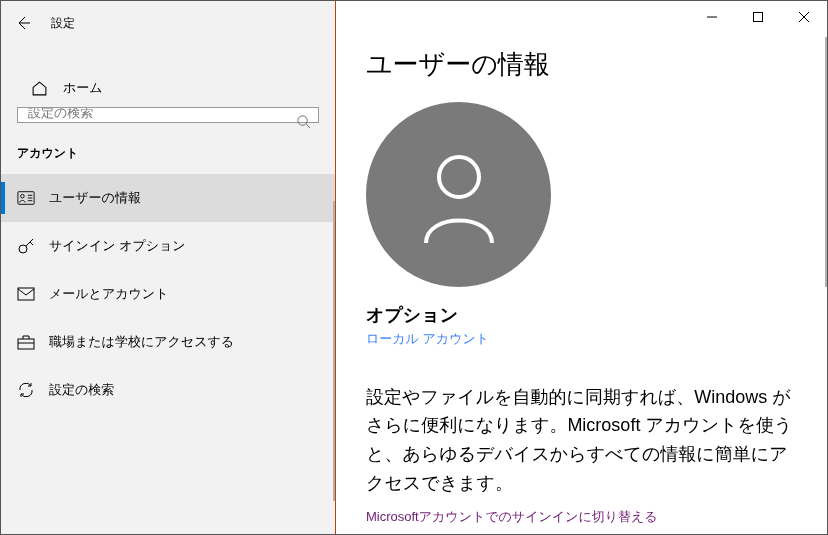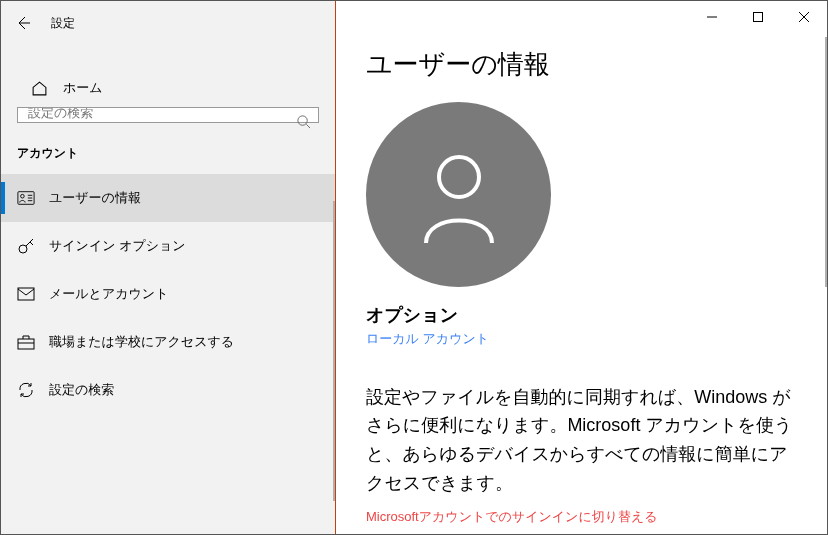--- a/index.html
+++ b/index.html
@@ -172,21 +172,21 @@
     color: #3b82f6;
     line-height: 1.5;
   }
   .info-para {
     font-size: 18px;
     line-height: 1.6;
     margin-top: 34px;
     max-width: 440px;
   }
   .ms-link {
-    color: #ef4444;
+    color: #701a75;
     font-size: 13px;
     margin-top: 10px;
     cursor: pointer;
     display: inline-block;
     text-align: center;
   }
   .left-scrollhint {
     position: absolute;
     right: 0;
     top: 200px;

